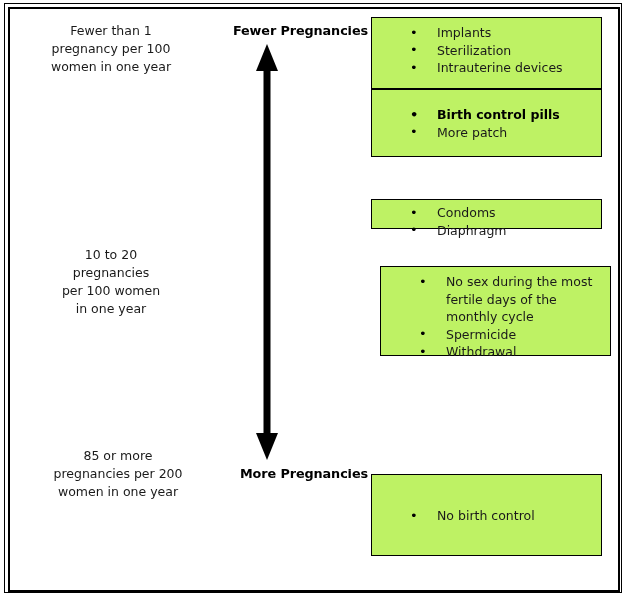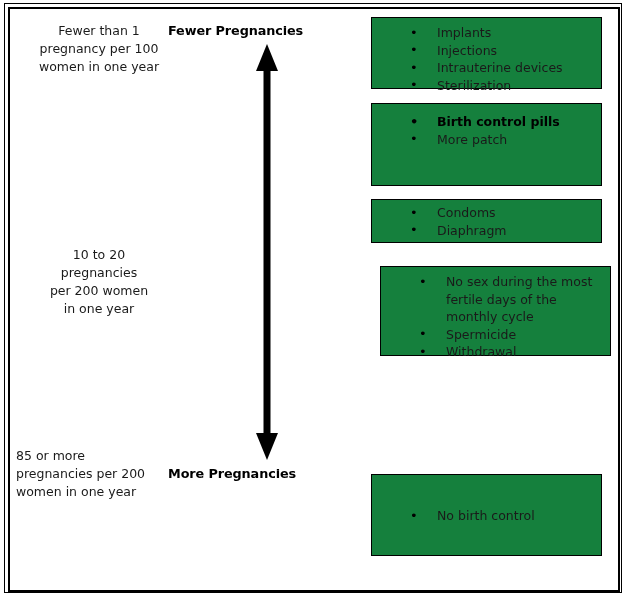--- a/index.html
+++ b/index.html
@@ -39,45 +39,46 @@
     border: 2px solid #000000;
     box-sizing: border-box;
   }
 
   
   .scale-label {
     position: absolute;
     font-size: 12.5px;
     line-height: 18px;
     color: #1a1a1a;
+    margin-left: 12px;
   }
   .scale-label.top {
     left: 14px;
     top: 22px;
     width: 170px;
     text-align: center;
   }
   .scale-label.middle {
     left: 14px;
     top: 246px;
     width: 170px;
     text-align: center;
   }
   .scale-label.bottom {
     left: 16px;
     top: 447px;
     width: 180px;
-    text-align: left;
+    text-align: center;
   }
 
   
   .axis-title {
     position: absolute;
     width: 200px;
-    text-align: left;
+    text-align: right;
     font-size: 12.8px;
     font-weight: bold;
     color: #000000;
     letter-spacing: -0.1px;
   }
   .axis-title.top    { left: 168px; top: 23px; }
   .axis-title.bottom { left: 168px; top: 466px; }
 
   .arrow {
     position: absolute;
@@ -88,21 +89,21 @@
   }
   .arrow svg { display: block; }
 
   
   .method-box {
     position: absolute;
     left: 371px;
     width: 231px;
     border: 1.5px solid #000000;
     box-sizing: border-box;
-    background: #15803d;
+    background: #bef264;
   }
   .method-list {
     list-style: none;
     margin: 0;
     padding: 0;
   }
   .method-item {
     position: relative;
     font-size: 12.5px;
     line-height: 17.5px;
@@ -114,43 +115,43 @@
     content: "\2022";
     position: absolute;
     left: 38px;
     top: -0.5px;
     font-size: 13px;
     color: #000000;
   }
   .method-item.bold { font-weight: bold; color: #000000; }
 
   #box-1 { top: 17px;  height: 72px; padding-top: 6px; }
-  #box-2 { top: 103px; height: 83px; padding-top: 9px; }
-  #box-3 { top: 199px; height: 44px; padding-top: 4px; }
+  #box-2 { top: 89px; height: 68px; padding-top: 16px; }
+  #box-3 { top: 199px; height: 30px; padding-top: 4px; }
   #box-4 { top: 266px; height: 90px; padding-top: 6px; margin-left: 9px; }
   #box-5 { top: 434px; height: 82px; padding-top: 32px; margin-top: 40px; }
 </style>
 </head>
 <body>
 
 <div id="page">
 
   <div class="frame-outer"></div>
   <div class="frame-inner"></div>
 
   <div class="scale-label top">
     <span>Fewer than 1</span><br>
     <span>pregnancy per 100</span><br>
     <span>women in one year</span>
   </div>
 
   <div class="scale-label middle">
     <span>10 to 20</span><br>
     <span>pregnancies</span><br>
-    <span>per 200 women</span><br>
+    <span>per 100 women</span><br>
     <span>in one year</span>
   </div>
 
   <div class="scale-label bottom">
     <span>85 or more</span><br>
     <span>pregnancies per 200</span><br>
     <span>women in one year</span>
   </div>
 
   <div class="axis-title top">Fewer Pregnancies</div>
@@ -160,23 +161,22 @@
     <svg width="46" height="416" viewBox="0 0 46 416" xmlns="http://www.w3.org/2000/svg">
       <polygon points="23,0 34,27 12,27" fill="#000000"></polygon>
       <rect x="19.5" y="22" width="7" height="372" fill="#000000"></rect>
       <polygon points="23,416 34,389 12,389" fill="#000000"></polygon>
     </svg>
   </div>
 
   <div class="method-box" id="box-1">
     <ul class="method-list">
         <li class="method-item">Implants</li>
-        <li class="method-item">Injections</li>
+        <li class="method-item">Sterilization</li>
         <li class="method-item">Intrauterine devices</li>
-        <li class="method-item">Sterilization</li>
       </ul>
   </div>
 
   <div class="method-box" id="box-2">
     <ul class="method-list">
         <li class="method-item bold">Birth control pills</li>
         <li class="method-item">More patch</li>
       </ul>
   </div>
 

